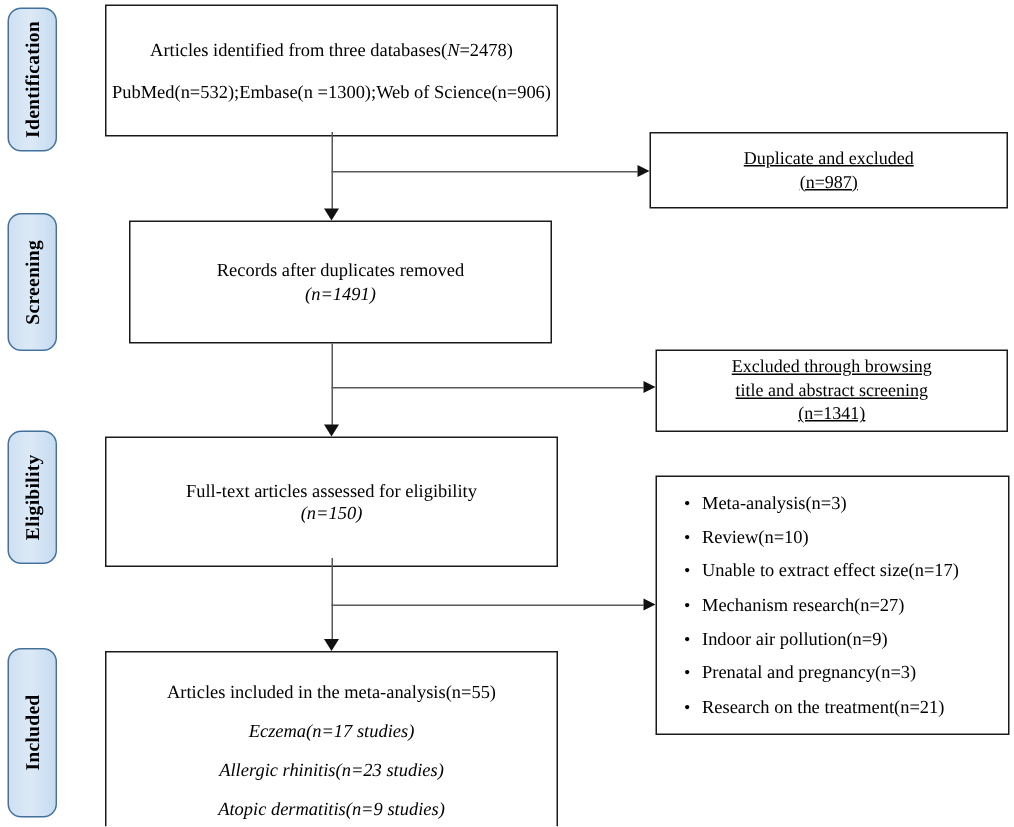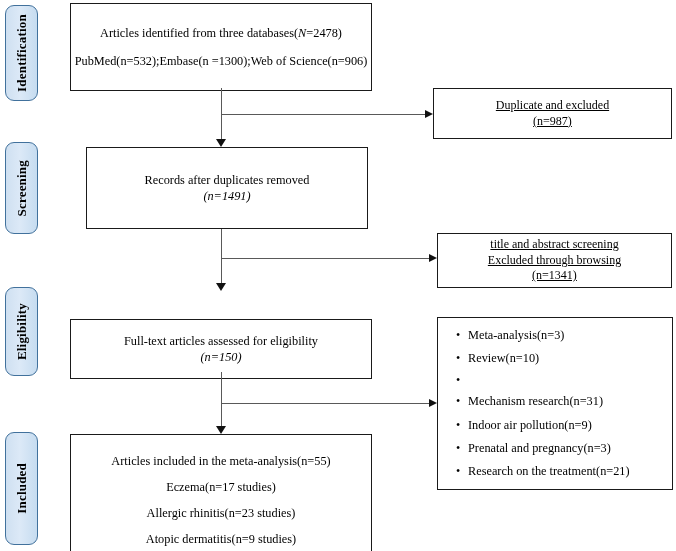--- a/index.html
+++ b/index.html
@@ -53,21 +53,21 @@
     justify-content: center;
   }
   .flow-box .line {
     font-size: 12.3px;
     line-height: 1.15;
     text-align: center;
     white-space: nowrap;
   }
   .flow-box.spaced .line + .line { margin-top: 14px; }
   .flow-box.tight  .line + .line { margin-top: 1px; font-style: italic; }
-  .flow-box.wide-spaced .line + .line { margin-top: 12px; }
+  .flow-box.wide-spaced .line + .line { margin-top: 12px; font-style: italic; }
 
   
   .side-box {
     position: absolute;
     box-sizing: border-box;
     border: 1.4px solid #1a1a1a;
     background: #ffffff;
     display: flex;
     flex-direction: column;
     align-items: center;
@@ -159,58 +159,59 @@
   <div class="flow-box spaced" style="left:70px; top:3px; width:302px; height:88px;">
     <div class="line">Articles identified from three databases(<span class="italic-n">N</span>=2478)</div>
     <div class="line">PubMed(n=532);Embase(n =1300);Web of Science(n=906)</div>
   </div>
 
   <div class="flow-box tight" style="left:70px; top:147px; width:282px; height:82px;margin-left:16px;">
     <div class="line">Records after duplicates removed</div>
     <div class="line">(n=1491)</div>
   </div>
 
-  <div class="flow-box tight" style="left:70px; top:291px; width:302px; height:60px;margin-top:28px;">
+  <div class="flow-box tight" style="left:70px; top:291px; width:302px; height:87px;">
     <div class="line">Full-text articles assessed for eligibility</div>
     <div class="line">(n=150)</div>
   </div>
 
   <div class="flow-box wide-spaced" style="left:70px; top:434px; width:302px; height:132px;">
     <div class="line">Articles included in the meta-analysis(n=55)</div>
     <div class="line">Eczema(n=17 studies)</div>
     <div class="line">Allergic rhinitis(n=23 studies)</div>
     <div class="line">Atopic dermatitis(n=9 studies)</div>
   </div>
 
   <div class="side-box" style="left:433px; top:88px; width:239px; height:51px;">
     <div class="line">Duplicate and excluded</div>
     <div class="line">(n=987)</div>
   </div>
 
   <div class="side-box" style="left:437px; top:233px; width:235px; height:55px;">
+    <div class="line">Excluded through browsing</div>
     <div class="line">title and abstract screening</div>
-    <div class="line">Excluded through browsing</div>
     <div class="line">(n=1341)</div>
   </div>
 
   <div class="bullet-box" style="left:437px; top:317px; width:236px; height:173px;">
     <div class="bullet-row">
       <span class="bullet-dot">•</span>
       <span class="bullet-text">Meta-analysis(n=3)</span>
     </div>
     <div class="bullet-row">
       <span class="bullet-dot">•</span>
       <span class="bullet-text">Review(n=10)</span>
     </div>
     <div class="bullet-row">
       <span class="bullet-dot">•</span>
-    </div>
-    <div class="bullet-row">
-      <span class="bullet-dot">•</span>
-      <span class="bullet-text">Mechanism research(n=31)</span>
+      <span class="bullet-text">Unable to extract effect size(n=17)</span>
+    </div>
+    <div class="bullet-row">
+      <span class="bullet-dot">•</span>
+      <span class="bullet-text">Mechanism research(n=27)</span>
     </div>
     <div class="bullet-row">
       <span class="bullet-dot">•</span>
       <span class="bullet-text">Indoor air pollution(n=9)</span>
     </div>
     <div class="bullet-row">
       <span class="bullet-dot">•</span>
       <span class="bullet-text">Prenatal and pregnancy(n=3)</span>
     </div>
     <div class="bullet-row">

